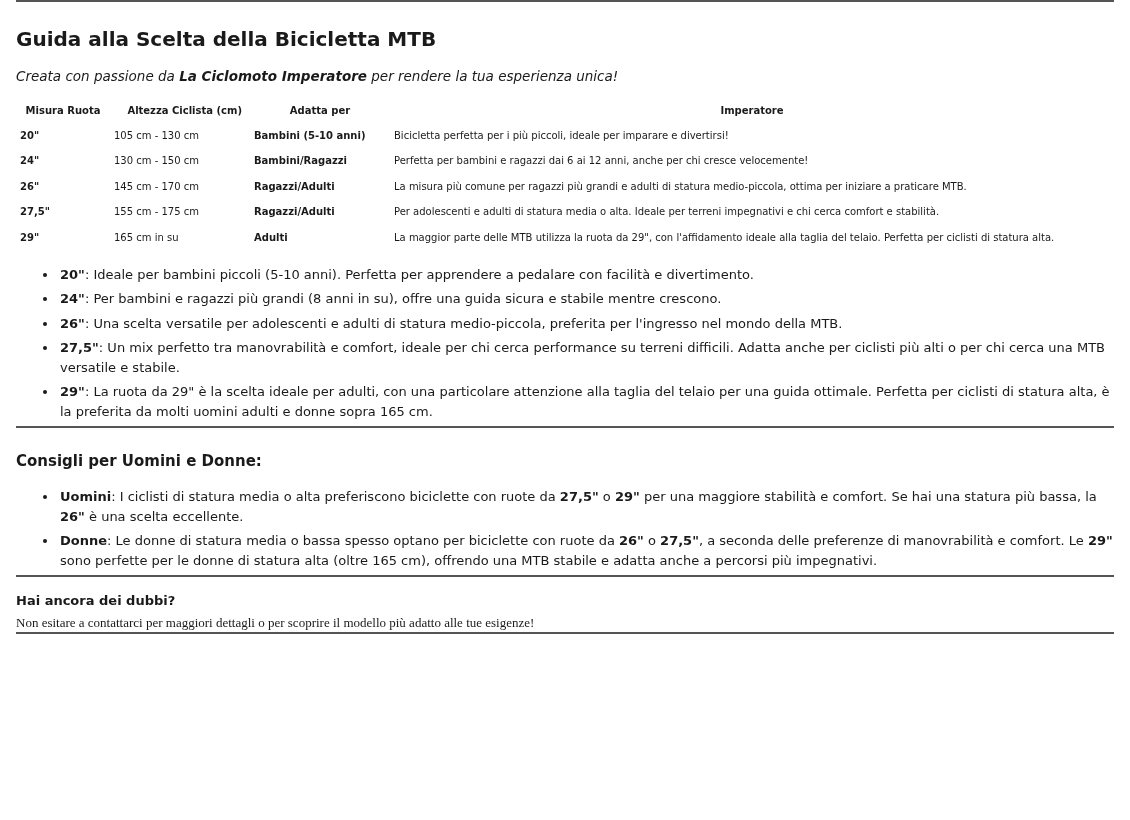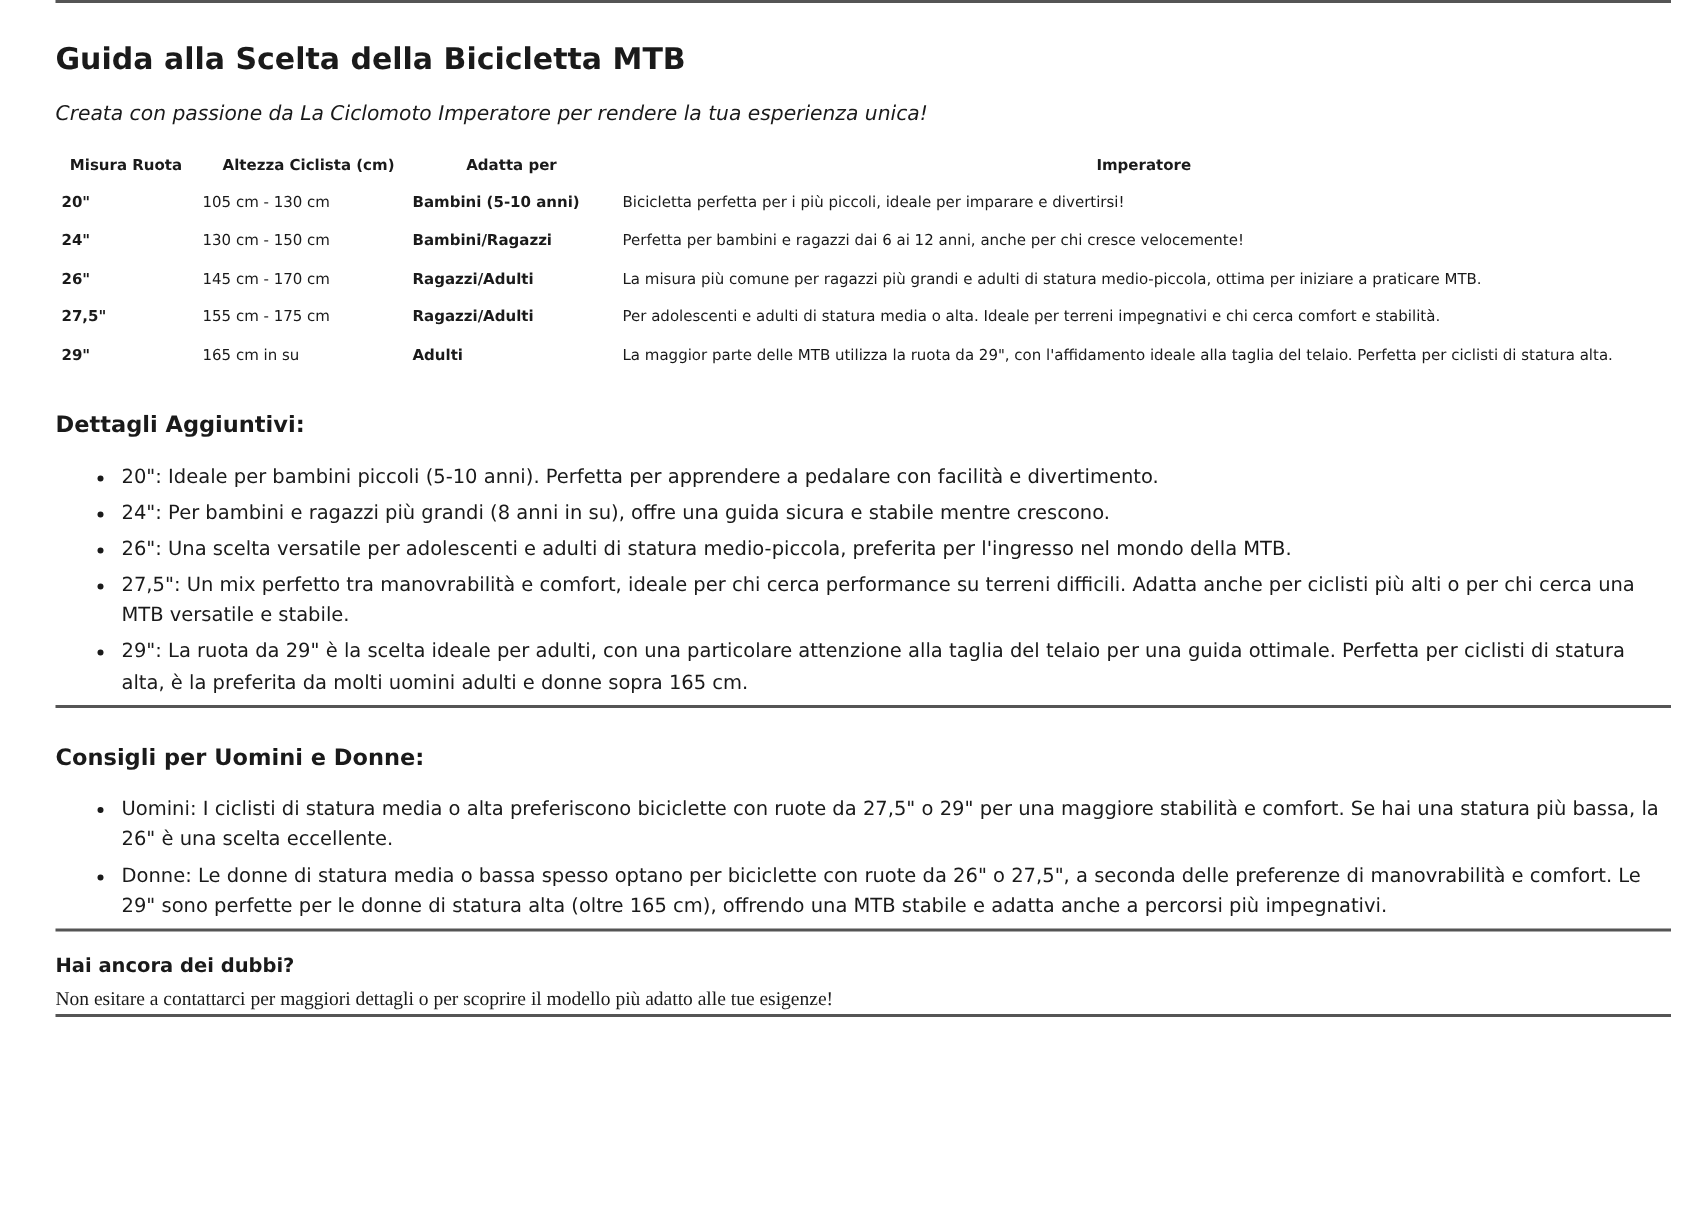--- a/index.html
+++ b/index.html
@@ -12,21 +12,20 @@
   }
   body {
     width: 1130px;
     height: 820px;
     overflow: hidden;
   }
   .page {
     padding: 0 16px;
     font-size: 13px;
     line-height: 1.5;
-    margin-left: 21px;
   }
   hr.rule {
     border: none;
     border-top: 2px solid #555555;
     margin: 0;
   }
   .rule-top { margin-top: 43px; }
   .rule-mid { margin-top: 13px; }
   .rule-footer-top { margin-top: 14px; }
   .rule-bottom { margin-top: 16px; }
@@ -81,21 +80,21 @@
   }
   .footer-block { margin-top: 14px; }
   p.footer-question {
     font-weight: bold;
     margin: 0 0 2px 0;
   }
   p.footer-text {
     margin: 0;
     font-family: Liberation Serif, serif;
   }
-  b { font-weight: normal; }
+  b { font-weight: bold; }
 </style>
 </head>
 <body>
 
 <div class="page">
 
   <hr class="rule rule-top">
 
   <h1 class="page-title">Guida alla Scelta della Bicicletta MTB</h1>
 
@@ -137,21 +136,20 @@
       </tr>
       <tr>
         <td class="cell-size">29"</td>
         <td class="cell-height">165 cm in su</td>
         <td class="cell-suitable">Adulti</td>
         <td class="cell-description">La maggior parte delle MTB utilizza la ruota da 29", con l'affidamento ideale alla taglia del telaio. Perfetta per ciclisti di statura alta.</td>
       </tr>
     </tbody>
   </table>
 
-  <h2 class="section-heading">Dettagli Aggiuntivi:</h2>
 
   <ul class="bullet-list">
     <li><b>20"</b><span>: Ideale per bambini piccoli (5-10 anni). Perfetta per apprendere a pedalare con facilità e divertimento.</span></li>
     <li><b>24"</b><span>: Per bambini e ragazzi più grandi (8 anni in su), offre una guida sicura e stabile mentre crescono.</span></li>
     <li><b>26"</b><span>: Una scelta versatile per adolescenti e adulti di statura medio-piccola, preferita per l'ingresso nel mondo della MTB.</span></li>
     <li><b>27,5"</b><span>: Un mix perfetto tra manovrabilità e comfort, ideale per chi cerca performance su terreni difficili. Adatta anche per ciclisti più alti o per chi cerca una MTB versatile e stabile.</span></li>
     <li><b>29"</b><span>: La ruota da 29" è la scelta ideale per adulti, con una particolare attenzione alla taglia del telaio per una guida ottimale. Perfetta per ciclisti di statura alta, è la preferita da molti uomini adulti e donne sopra 165 cm.</span></li>
   </ul>
 
   <hr class="rule rule-mid">

